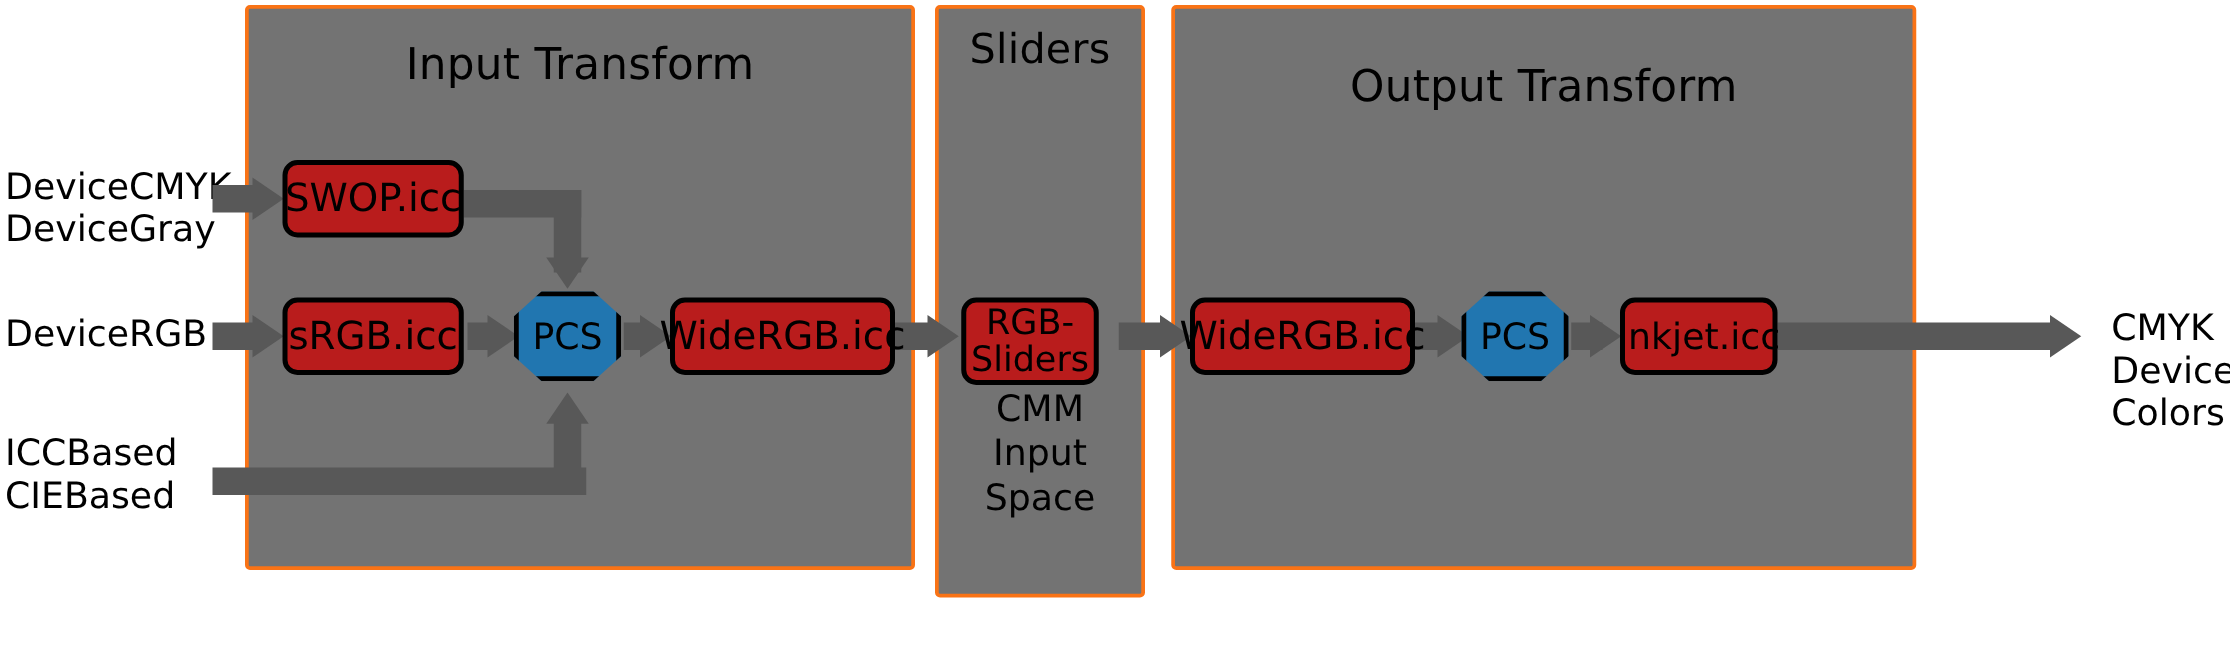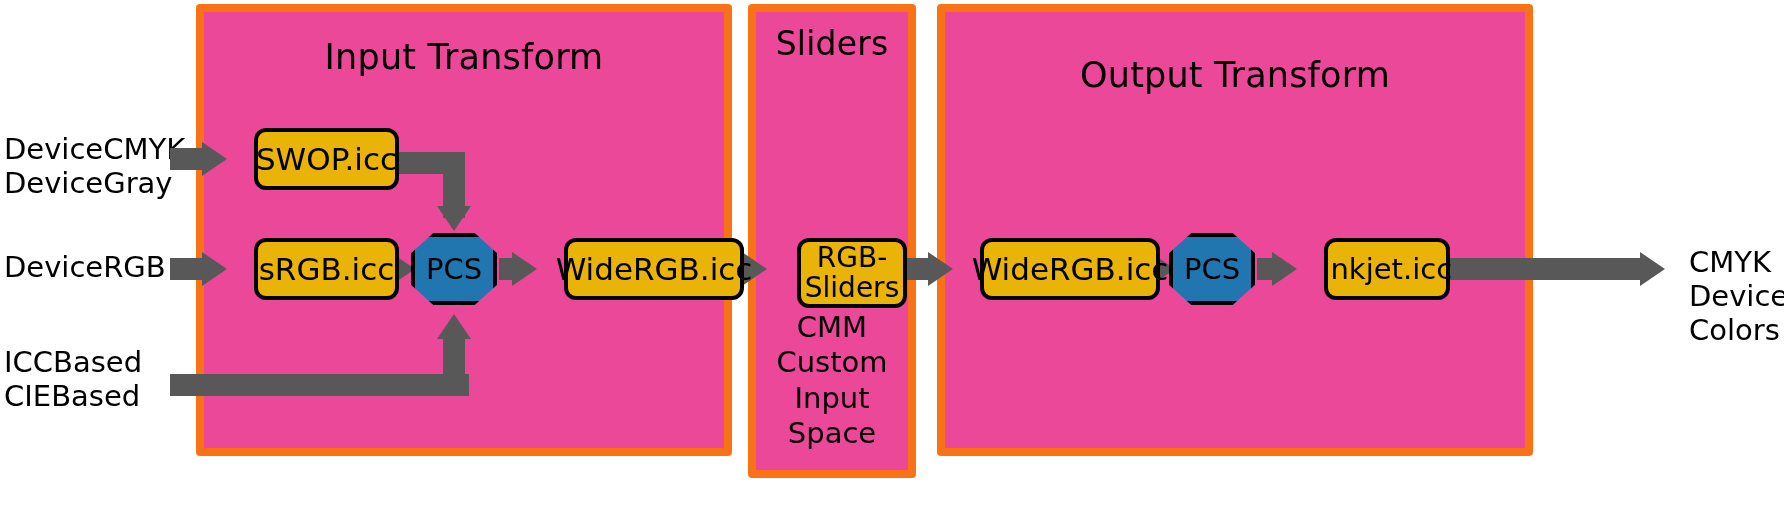--- a/index.html
+++ b/index.html
@@ -2,37 +2,37 @@
 <html><head>
 <meta charset="utf-8">
 <style>
   html,body{margin:0;padding:0;background:#ffffff;}
   body{width:1784px;height:521px;position:relative;overflow:hidden;
        font-family:"DejaVu Sans", sans-serif;color:#000;}
 
   .stage{position:absolute;left:0;top:0;width:1784px;height:521px;}
 
   
-  .panel{position:absolute;background:#ec4899;border:8px solid #f97316;
+  .panel{position:absolute;background:#737373;border:3px solid #f97316;
          border-radius:4px;box-sizing:border-box;}
   #panel-input   {left:196px; top:4px;  width:536px; height:452px;}
   #panel-sliders {left:748px; top:4px;  width:168px; height:474px;}
   #panel-output  {left:937px; top:4px;  width:596px; height:452px;}
 
   .panel-title{position:absolute;width:100%;text-align:center;
                font-size:35px;letter-spacing:.2px;line-height:1.12;}
   #title-input  {top:26px;}
   #title-output {top:44px;}
   #title-sliders{top:14px;font-size:33px;}
 
   
-  .obox{position:absolute;background:#eab308;border:4px solid #000;
+  .obox{position:absolute;background:#b91c1c;border:4px solid #000;
         border-radius:12px;box-sizing:border-box;display:flex;
         align-items:center;justify-content:center;text-align:center;
-        font-size:31px;line-height:1.05;margin-left:28px;}
+        font-size:31px;line-height:1.05;}
 
   #box-swop     {left:226px; top:128px; width:145px; height:62px;}
   #box-srgb     {left:226px; top:238px; width:145px; height:62px;}
   #box-widergb1 {left:536px; top:238px; width:180px; height:62px;}
   #box-rgbslider{left:769px; top:238px; width:110px; height:70px;
                  font-size:28px;line-height:1.08;}
   #box-widergb2 {left:952px; top:238px; width:180px; height:62px;}
   #box-inkjet   {left:1296px;top:238px; width:126px; height:62px;
                  font-size:29px;}
 
@@ -148,21 +148,20 @@
   </div>
 
   <div class="obox" id="box-widergb2">WideRGB.icc</div>
 
   <div class="pcs" id="pcs-out">PCS</div>
 
   <div class="obox" id="box-inkjet">Inkjet.icc</div>
 
   <div id="slider-caption">
     <div>CMM</div>
-    <div>Custom</div>
     <div>Input</div>
     <div>Space</div>
   </div>
 
   <div class="edge-label" id="lbl-out">
     <div>CMYK</div>
     <div>Device</div>
     <div>Colors</div>
   </div>
 

